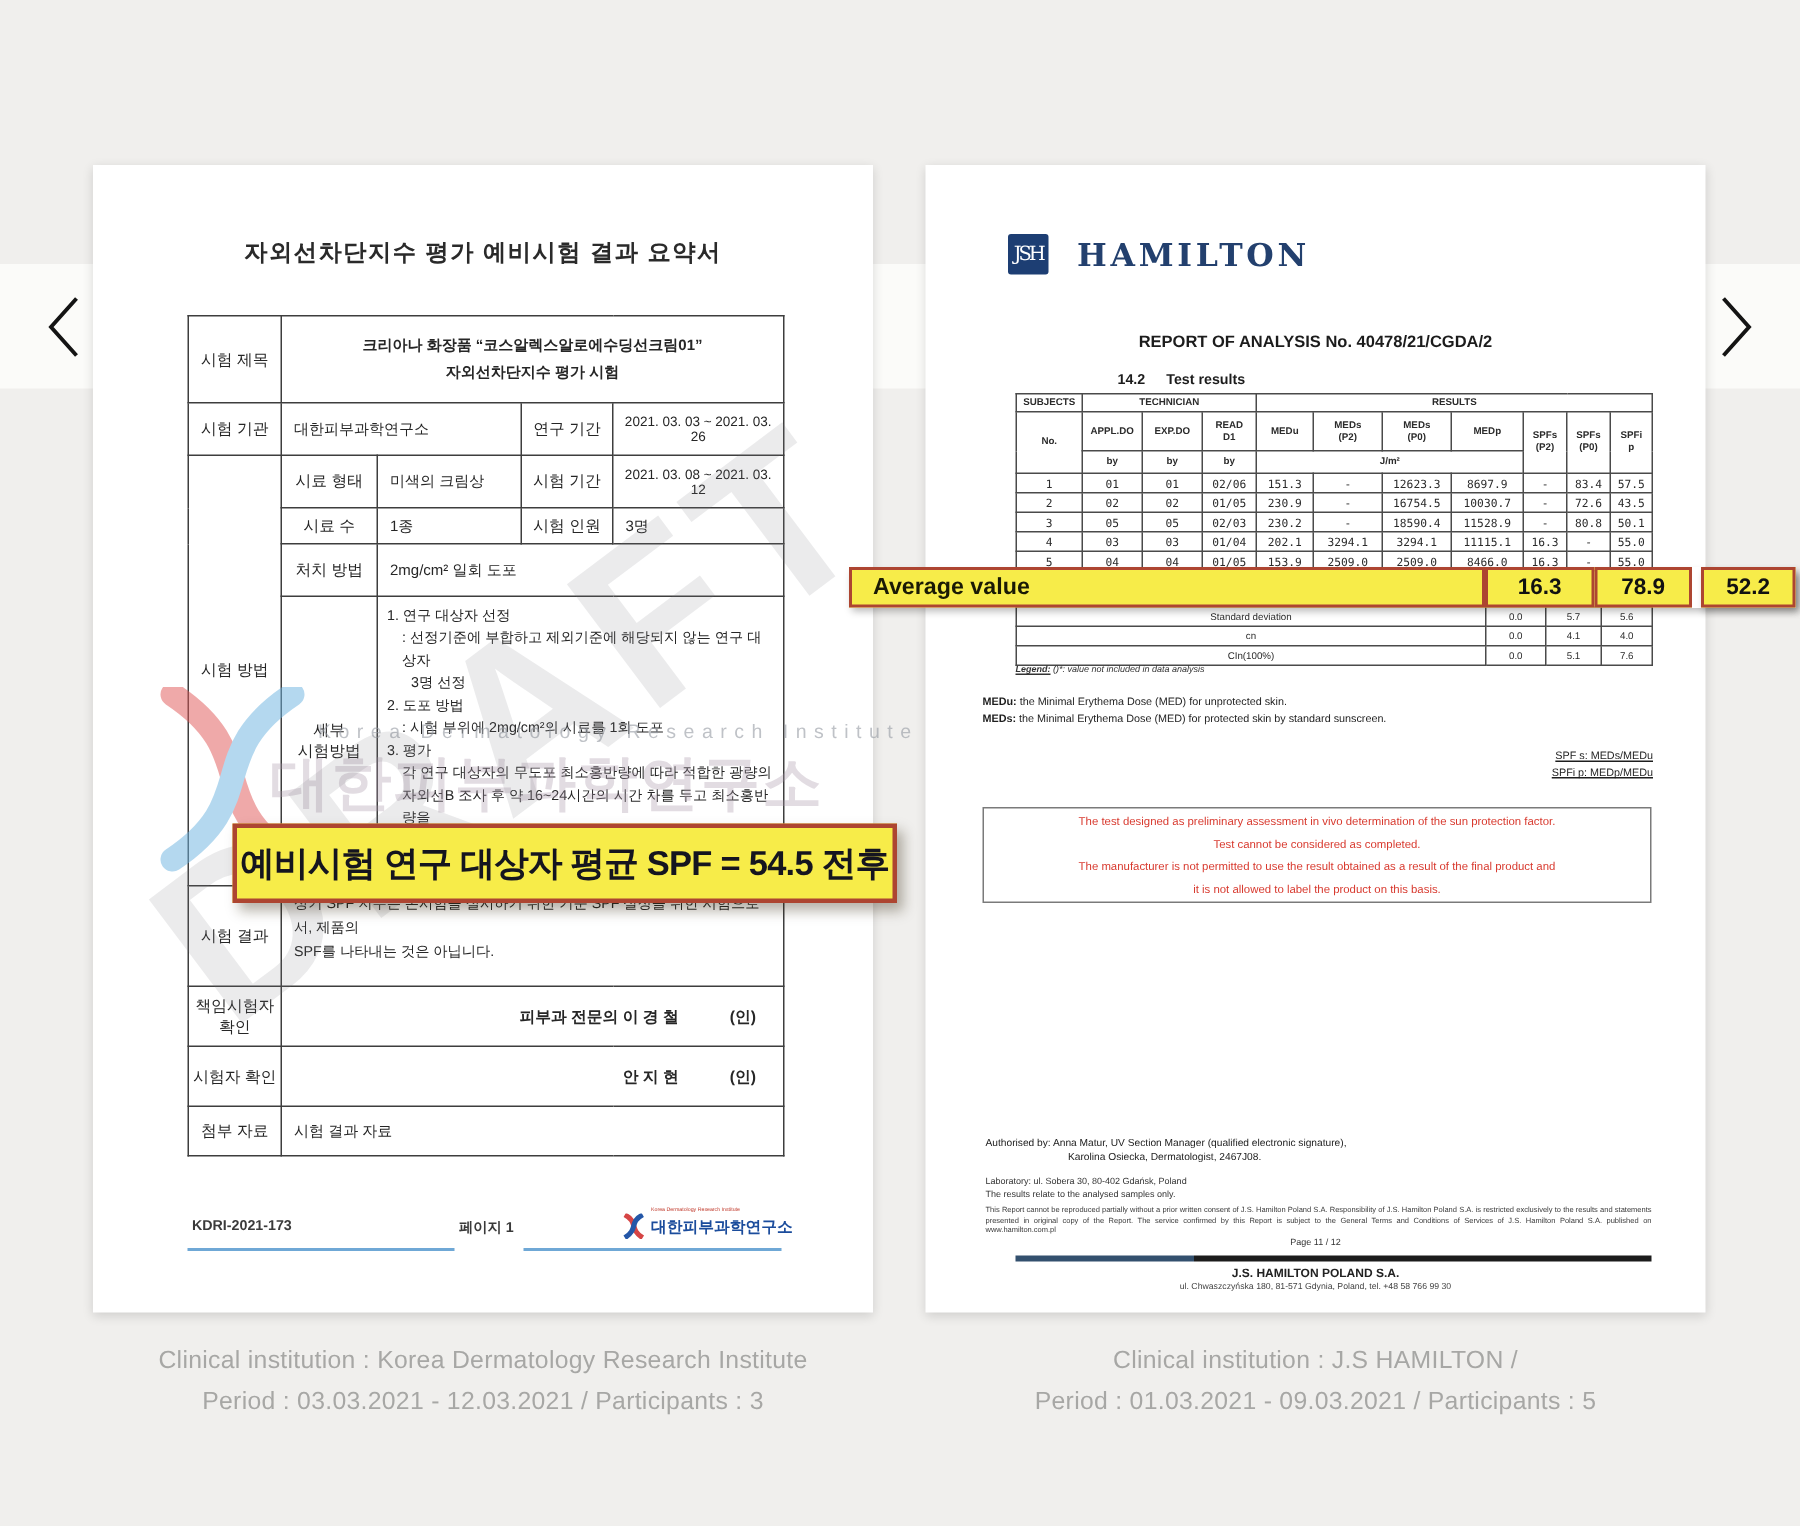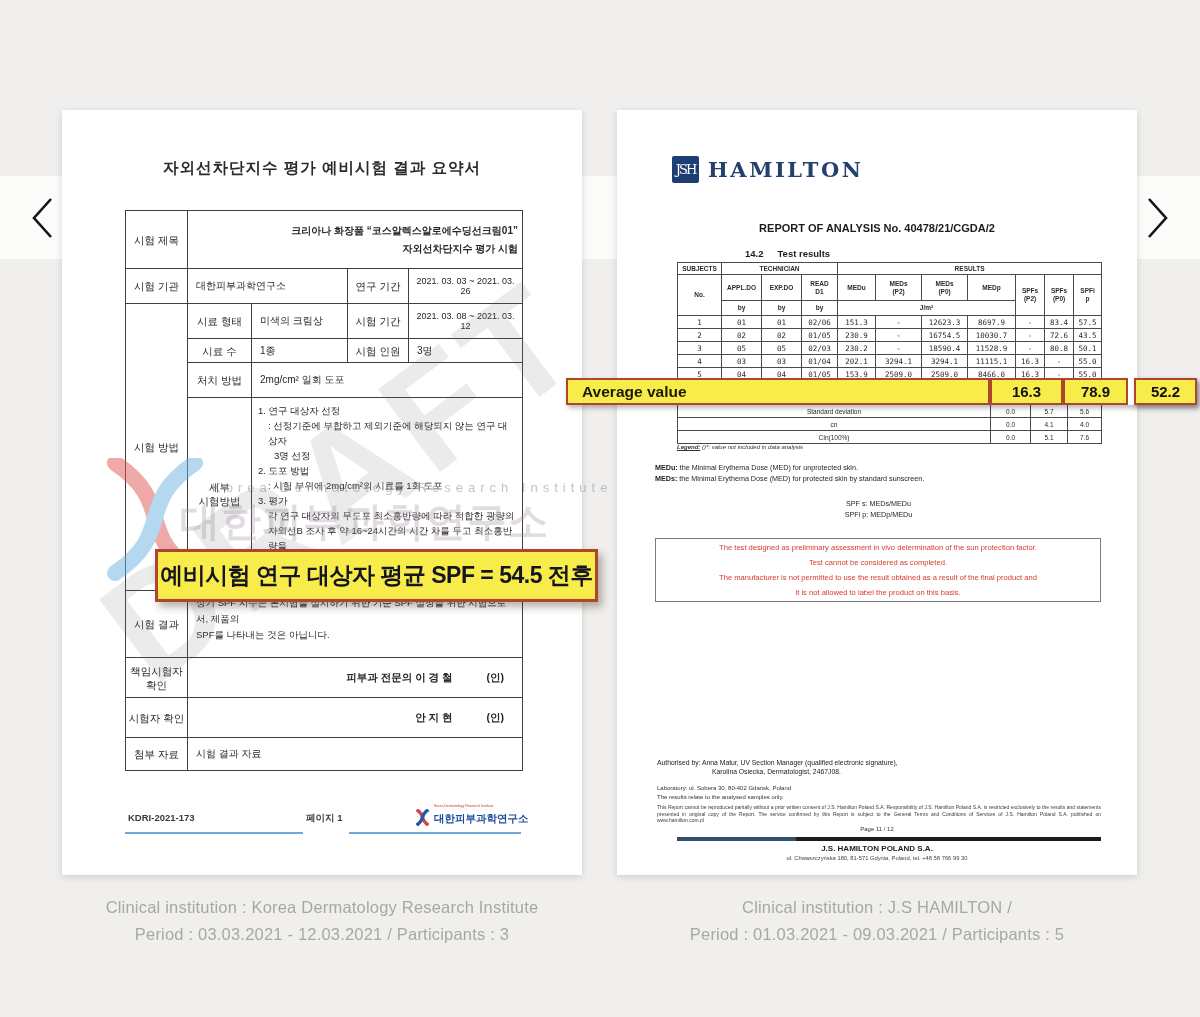--- a/index.html
+++ b/index.html
@@ -12,21 +12,21 @@
   .doc{position:absolute;top:110px;width:520px;height:765px;background:#ffffff;box-shadow:0 2px 7px rgba(0,0,0,0.14);}
   .doc-left{left:62px;}
   .doc-right{left:617px;}
   
   .kdri-title{position:absolute;left:0;top:48px;width:100%;text-align:center;font-size:15.5px;font-weight:bold;letter-spacing:1px;color:#2a2a2a;}
   table.kdri{position:absolute;left:63px;top:100px;width:397px;border-collapse:collapse;table-layout:fixed;}
   table.kdri td{border:1.5px solid #3e3e3e;font-size:10px;color:#262626;padding:0 4px;overflow:hidden;}
   table.kdri td.lbl{font-weight:normal;text-align:center;font-size:10.5px;padding:0 2px;white-space:pre-line;line-height:14px;}
   table.kdri td.val{padding-left:8px;}
   table.kdri td.ctr{text-align:center;padding:0 2px;}
-  .t-title-cell{text-align:right;font-weight:bold;line-height:18px;font-size:10px;}
+  .t-title-cell{text-align:center;font-weight:bold;line-height:18px;font-size:10px;}
   .detail-lines{font-size:9.5px;line-height:15px;padding:5px 2px 0 2px;}
   .detail-lines div:nth-child(2),.detail-lines div:nth-child(3),
   .detail-lines div:nth-child(5),
   .detail-lines div:nth-child(7),.detail-lines div:nth-child(8){padding-left:10px;}
   .detail-lines div:nth-child(3){padding-left:16px;}
   .result-lines{font-size:9.5px;line-height:16px;padding:4px 4px;}
   .sign-cell{display:flex;align-items:center;justify-content:flex-end;gap:34px;padding-right:14px;font-size:10.5px;font-weight:bold;height:100%;}
   .kdri-footer-text{position:absolute;top:702px;font-size:9.5px;color:#3a3a3a;font-weight:bold;}
   .f-code{left:66px;}
   .f-page{left:244px;font-weight:bold;}
@@ -35,39 +35,39 @@
   .f-logo .k-name{font-size:10.5px;font-weight:bold;color:#1b4c9c;line-height:11px;}
   .blue-line{position:absolute;top:722px;height:2px;background:#6fa8d6;}
   .bl1{left:63px;width:178px;}
   .bl2{left:287px;width:172px;}
   
   .wm-draft{position:absolute;left:10px;top:300px;width:500px;text-align:center;font-size:150px;font-weight:bold;color:rgba(120,120,126,0.15);transform:rotate(-37deg);letter-spacing:8px;pointer-events:none;}
   .wm-ribbon{position:absolute;left:38px;top:348px;opacity:.5;pointer-events:none;}
   .wm-eng{position:absolute;left:150px;top:370px;font-size:13px;letter-spacing:5px;color:rgba(148,154,162,0.6);white-space:nowrap;pointer-events:none;}
   .wm-kor{position:absolute;left:118px;top:384px;font-size:40px;font-weight:bold;color:rgba(168,150,166,0.33);white-space:nowrap;letter-spacing:1px;pointer-events:none;}
   
-  .jsh-logo{position:absolute;left:55px;top:46px;display:flex;align-items:center;gap:9px;}
+  .jsh-logo{position:absolute;left:55px;top:46px;display:flex;align-items:center;gap:19px;}
   .jsh-square{width:27px;height:27px;background:#1d3e73;color:#fff;display:flex;align-items:center;justify-content:center;font-family:"DejaVu Serif",serif;font-size:13px;letter-spacing:-2px;border-radius:2px;}
   .jsh-name{font-family:"DejaVu Serif",serif;font-size:21px;font-weight:600;letter-spacing:2.5px;color:#23406e;}
   .report-title{position:absolute;left:0;top:112px;width:100%;text-align:center;font-weight:bold;font-size:11px;color:#1c1c1c;}
   .section-line{position:absolute;left:84px;top:138px;font-weight:bold;font-size:9.5px;color:#1c1c1c;}
   .section-line .no{margin-right:14px;margin-left:44px;}
   table.results{position:absolute;left:60px;top:152px;width:424px;border-collapse:collapse;table-layout:fixed;}
   table.results th,table.results td{border:1px solid #4a4a4a;padding:0;text-align:center;color:#2b2b2b;}
   table.results th{font-size:6.5px;font-weight:600;white-space:pre-line;line-height:8px;}
   table.results td{font-size:7.5px;font-family:"DejaVu Sans Mono",monospace;}
   tr.gh{height:12px;} tr.hB{height:26px;} tr.hC{height:15px;}
   table.results tbody tr{height:13px;}
   table.stats{position:absolute;left:60px;top:294px;width:424px;border-collapse:collapse;table-layout:fixed;}
   table.stats td{border:1px solid #4a4a4a;font-size:6.5px;text-align:center;color:#2b2b2b;padding:0;height:12px;}
   .legend-line{position:absolute;left:60px;top:334px;font-size:6px;font-style:italic;color:#333;}
   .legend-line b{text-decoration:underline;}
   .defs{position:absolute;left:38px;top:352px;width:447px;font-size:7.2px;color:#1e1e1e;}
   .defs div{line-height:11px;}
-  .formulas{position:absolute;left:38px;top:388px;width:447px;text-align:center;font-size:7.2px;color:#1e1e1e;}
+  .formulas{position:absolute;left:38px;top:388px;width:447px;text-align:right;font-size:7.2px;color:#1e1e1e;text-decoration:underline;}
   .formulas div{line-height:11px;}
   .red-box{position:absolute;left:38px;top:428px;width:444px;height:62px;border:1.2px solid #7a7a7a;display:flex;flex-direction:column;justify-content:center;}
   .red-box div{font-size:7.6px;color:#d8392e;text-align:center;line-height:15px;}
   .auth{position:absolute;left:40px;top:648px;font-size:6.8px;color:#222;}
   .auth div{line-height:9px;}
   .auth div:nth-child(2){padding-left:55px;}
   .lab{position:absolute;left:40px;top:674px;font-size:6px;color:#333;}
   .lab div{line-height:8.5px;}
   .fineprint{position:absolute;left:40px;top:694px;width:444px;font-size:5px;line-height:6.5px;color:#3a3a3a;text-align:justify;}
   .page-label{position:absolute;left:0;top:716px;width:100%;text-align:center;font-size:6px;color:#333;}

